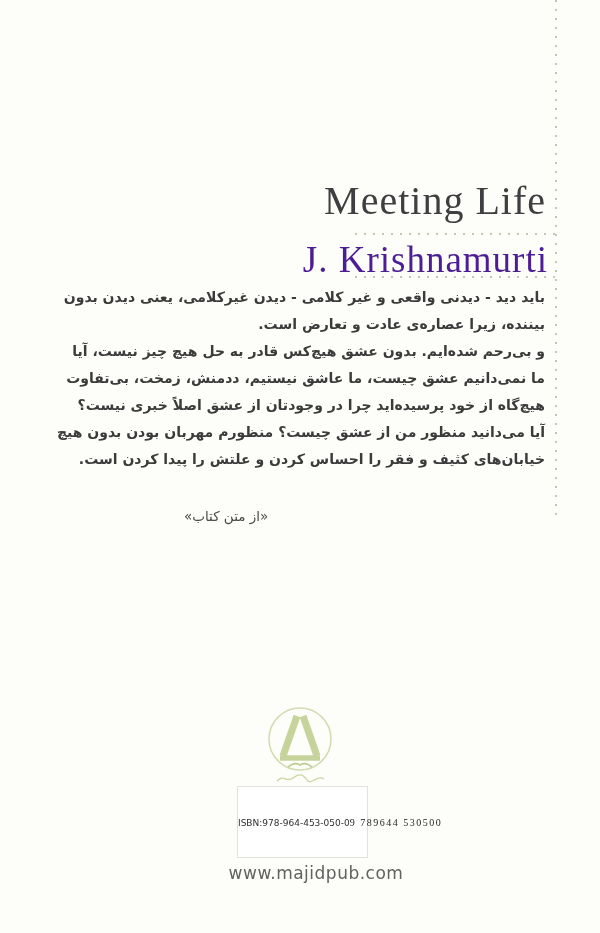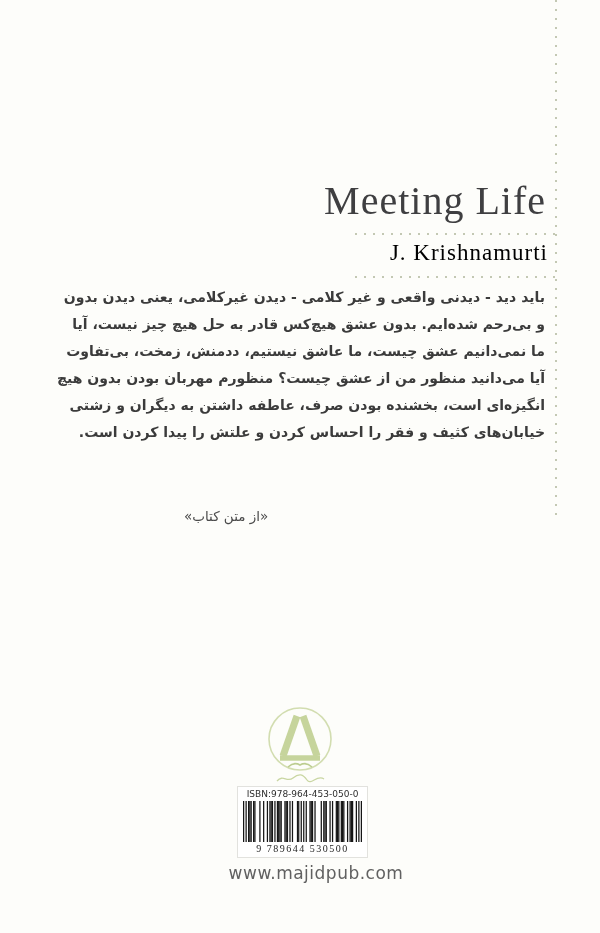--- a/index.html
+++ b/index.html
@@ -19,37 +19,37 @@
   .h-dots.top{top:233px;}
   .h-dots.bottom{top:276px;}
   .title{
     position:absolute;top:181px;right:54px;
     font-family:"Liberation Serif","DejaVu Serif",serif;
     font-size:40px;line-height:1;color:#3f3f41;letter-spacing:1px;white-space:nowrap;
   }
   .author{
     position:absolute;top:241px;right:52px;
     font-family:"Liberation Serif","DejaVu Serif",serif;
-    font-size:23px;line-height:1;color:#000000;letter-spacing:1px;white-space:nowrap;
+    font-size:37px;line-height:1;color:#4c1d95;letter-spacing:1px;white-space:nowrap;
   }
   .excerpt{
     position:absolute;top:284px;right:55px;width:378px;
     direction:rtl;text-align:right;color:#3b3b3b;
     font-size:14px;line-height:27px;font-weight:bold;
   }
   .excerpt div{white-space:nowrap;}
   .attribution{
     position:absolute;top:508px;left:184px;
     direction:rtl;color:#4a4a4a;font-size:13.5px;white-space:nowrap;
   }
   .logo{position:absolute;left:250px;top:701px;width:100px;height:88px;}
   .barcode-box{
     position:absolute;left:237px;top:786px;width:131px;height:72px;
     background:#ffffff;border:1px solid #e2e2de;box-sizing:border-box;
-    display:flex;flex-direction:column;align-items:center;
+    display:flex;flex-direction:row;align-items:center;
   }
   .isbn-label{
     margin-top:2px;font-size:9px;line-height:11px;color:#2e2e2e;
     letter-spacing:0px;white-space:nowrap;
   }
   .bars{width:119px;height:41px;margin-top:1px;display:block;fill:#151515;}
   .digits{
     margin-top:1px;font-size:10px;line-height:12px;color:#1e1e1e;
     letter-spacing:1.5px;white-space:nowrap;font-family:Liberation Serif, serif;
   }
@@ -66,24 +66,25 @@
   <div class="v-dots"></div>
 
   <div class="title">Meeting Life</div>
 
   <div class="h-dots top"></div>
   <div class="author">J. Krishnamurti</div>
   <div class="h-dots bottom"></div>
 
   <div class="excerpt">
       <div>باید دید - دیدنی واقعی و غیر کلامی - دیدن غیرکلامی، یعنی دیدن بدون</div>
+      <div>بیننده، زیرا عصاره‌ی عادت و تعارض است.</div>
       <div>و بی‌رحم شده‌ایم. بدون عشق هیچ‌کس قادر به حل هیچ چیز نیست، آیا</div>
       <div>ما نمی‌دانیم عشق چیست، ما عاشق نیستیم، ددمنش، زمخت، بی‌تفاوت</div>
+      <div>هیچ‌گاه از خود پرسیده‌اید چرا در وجودتان از عشق اصلاً خبری نیست؟</div>
       <div>آیا می‌دانید منظور من از عشق چیست؟ منظورم مهربان بودن بدون هیچ</div>
-      <div>انگیزه‌ای است، بخشنده بودن صرف، عاطفه داشتن به دیگران و زشتی</div>
       <div>خیابان‌های کثیف و فقر را احساس کردن و علتش را پیدا کردن است.</div>
     </div>
 
   <div class="attribution">«از متن کتاب»</div>
 
   <svg class="logo" viewBox="0 0 100 88" xmlns="http://www.w3.org/2000/svg">
     <circle cx="50" cy="38" r="31" fill="none" stroke="#d2ddb0" stroke-width="1.6"></circle>
     <g stroke="#c6d49c" stroke-width="7" stroke-linecap="butt" fill="none">
       <line x1="33" y1="55" x2="47" y2="15"></line>
       <line x1="53" y1="15" x2="67" y2="55"></line>

